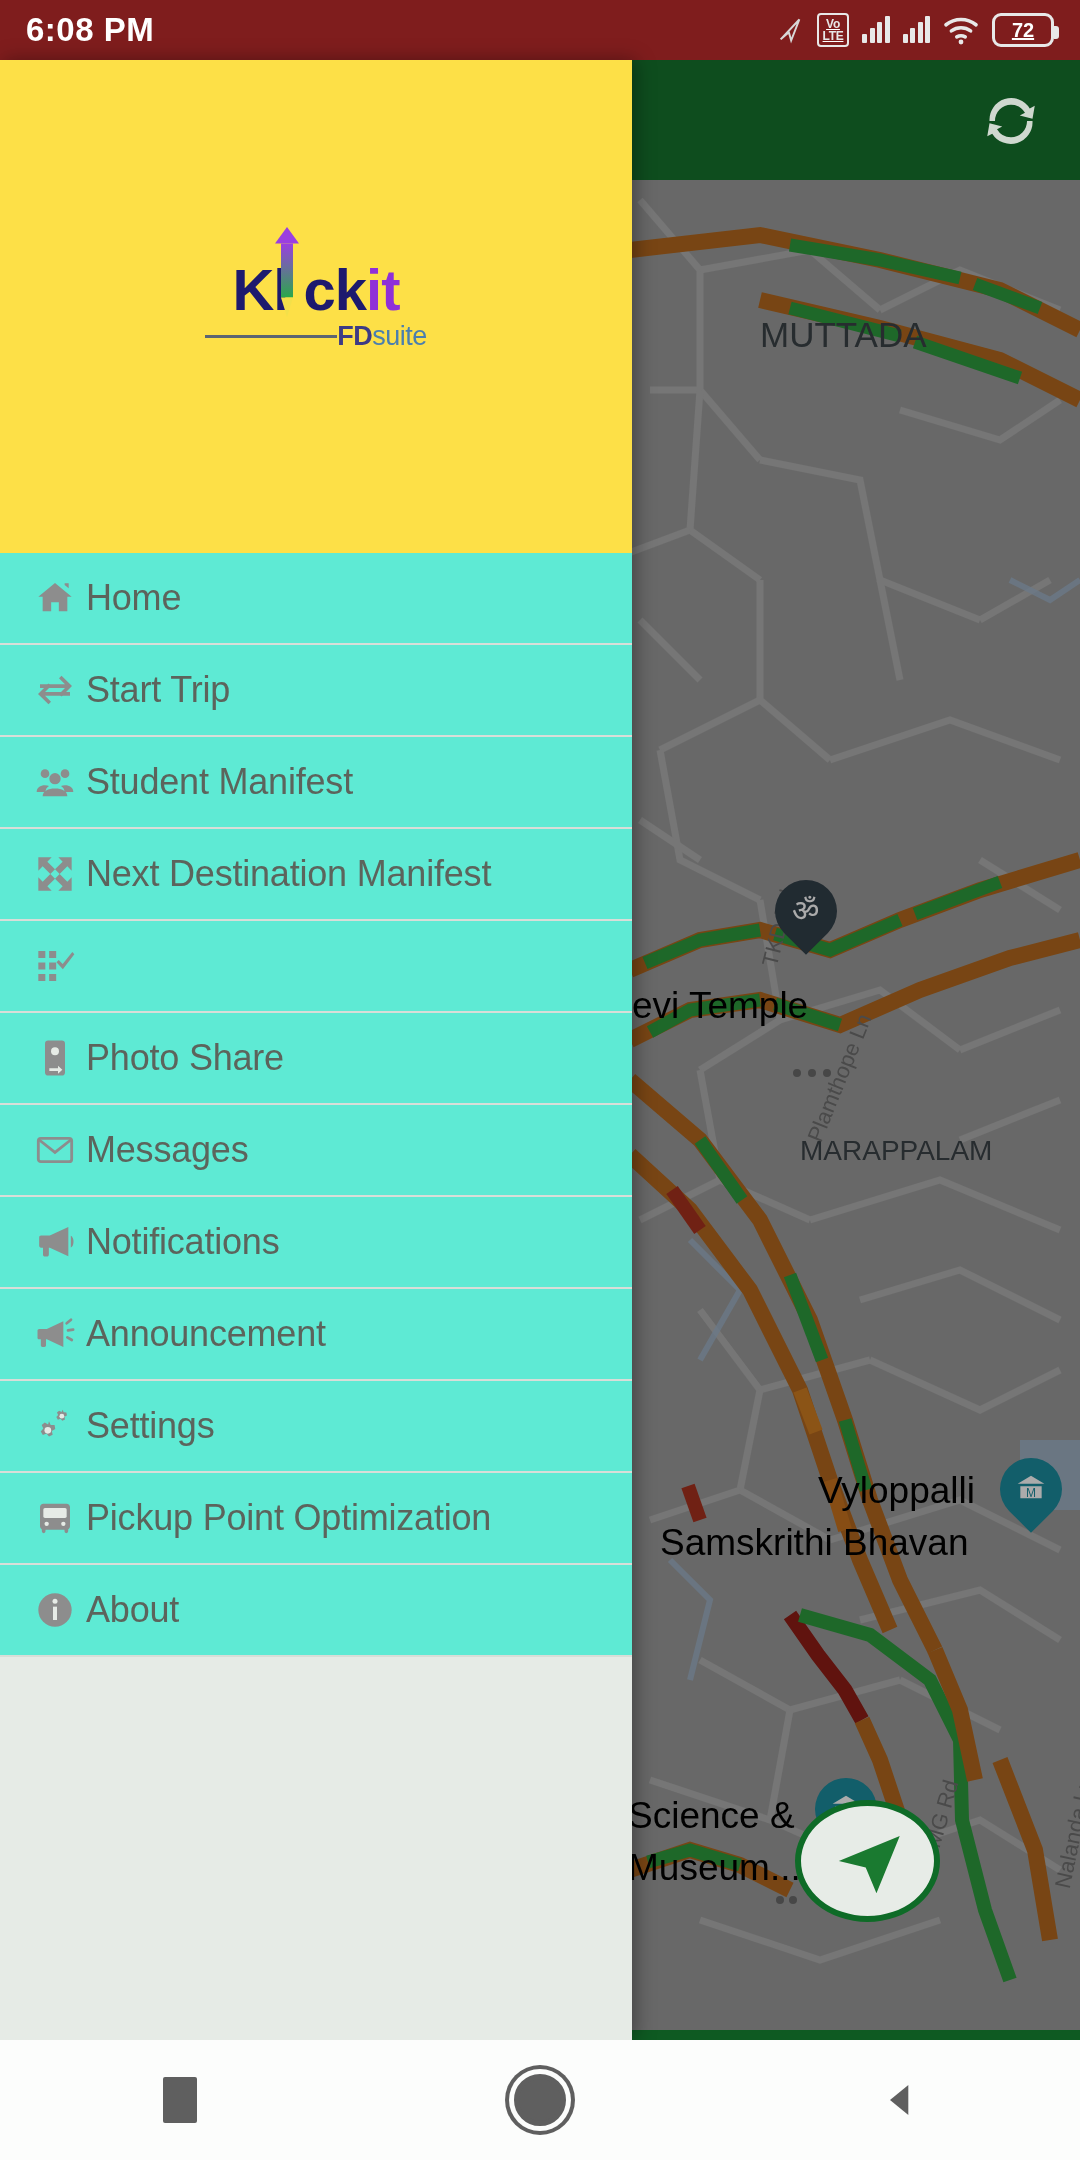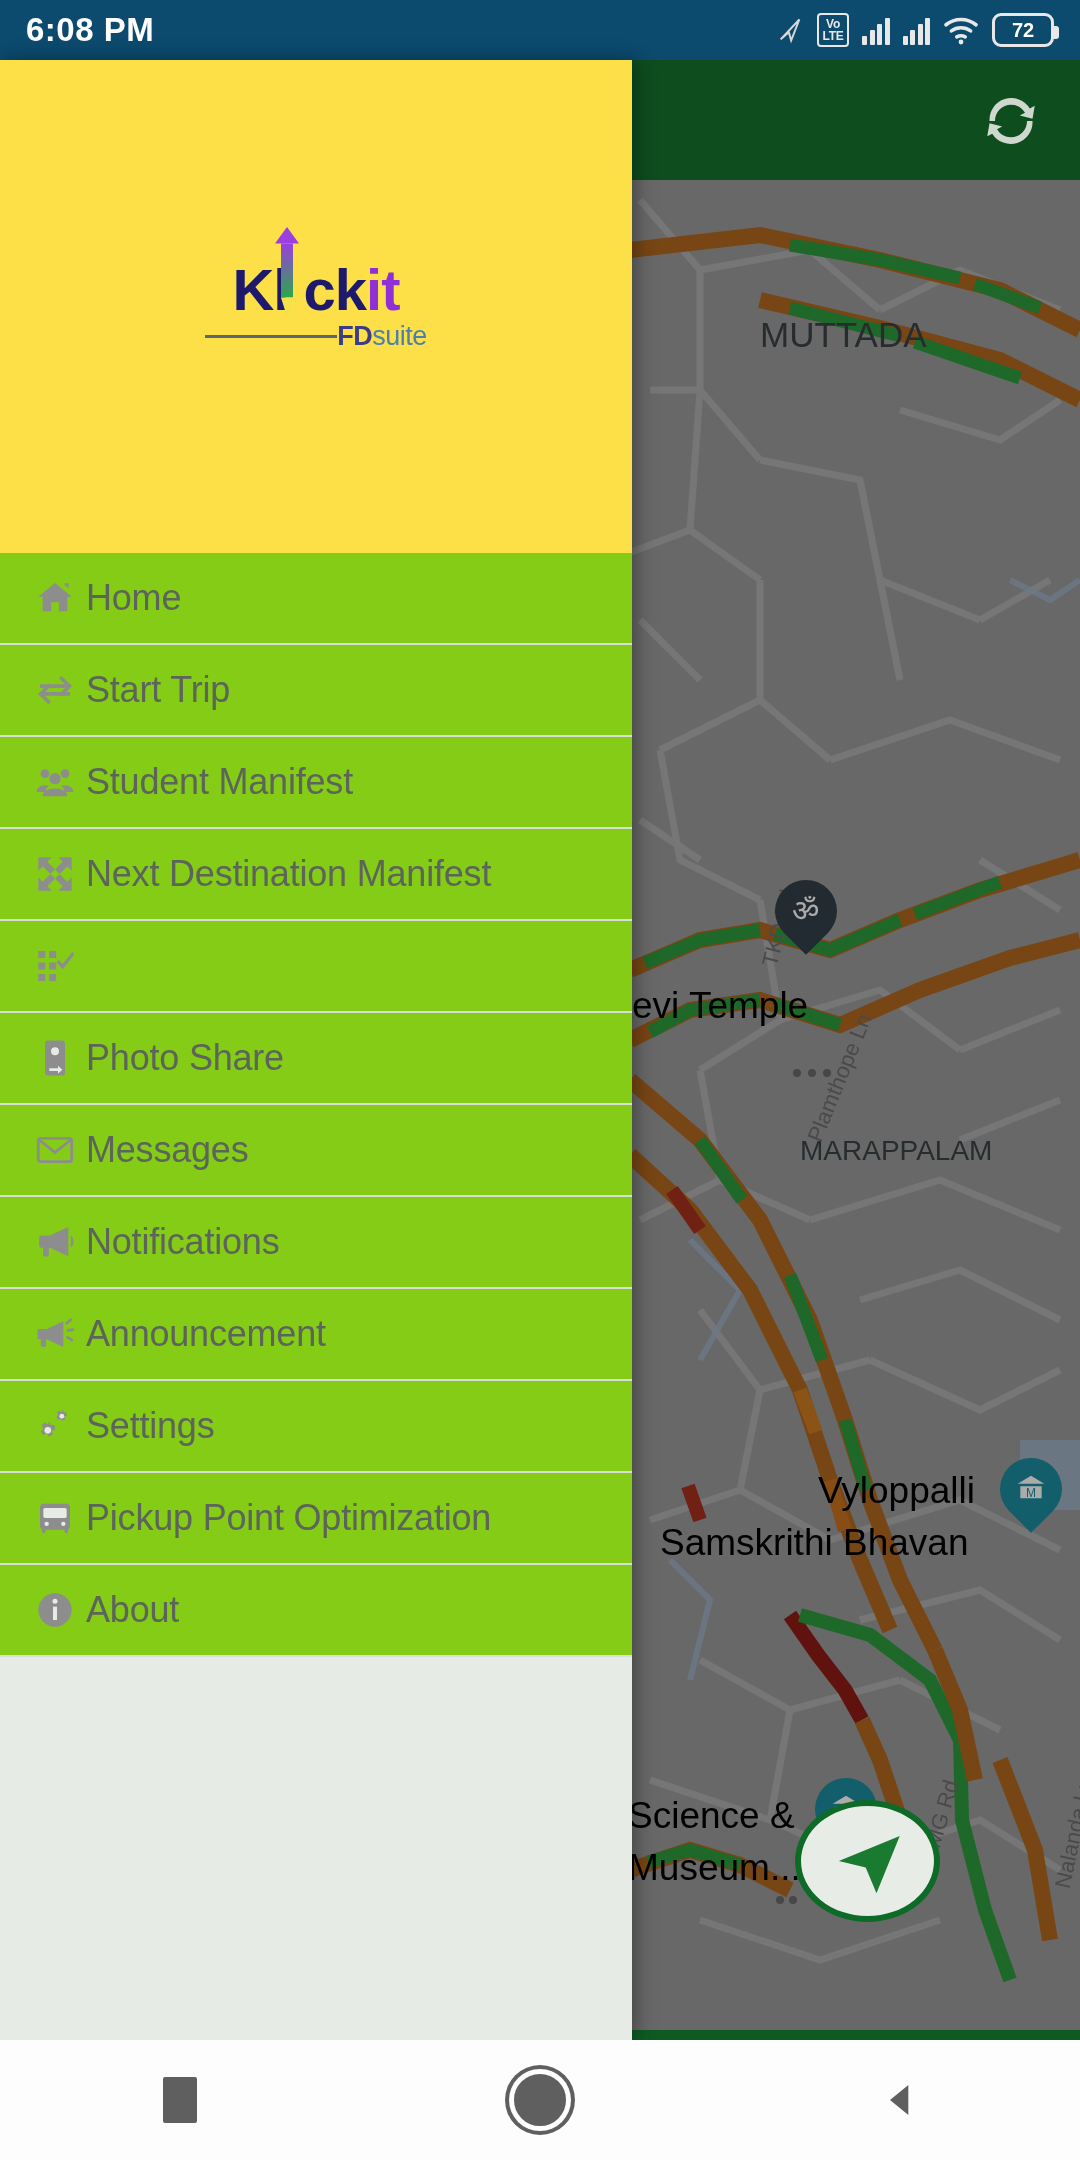--- a/index.html
+++ b/index.html
@@ -7,26 +7,26 @@
     width:1080px; height:2160px;
     background:#000;
     font-family:"Liberation Sans", sans-serif;
     overflow:hidden;
   }
   #screen { position:relative; width:1080px; height:2160px; overflow:hidden; background:#000; }
 
   
   #status-bar {
     position:absolute; left:0; top:0; width:1080px; height:60px;
-    background:#0c4a6e; color:#fff;
+    background:#7f1d1d; color:#fff;
     display:flex; align-items:center; justify-content:space-between;
     padding:0 26px;
   }
   #status-time { font-size:33px; font-weight:bold; letter-spacing:.5px; color:#fff; }
-  #status-icons { display:flex; align-items:center; gap:13px; }
+  #status-icons { display:flex; gap:13px;text-decoration:underline; }
   .sbicon { display:flex; align-items:center; }
   .volte-box {
     border:2.5px solid #e8e8e8; border-radius:4px;
     width:32px; height:34px; display:flex; flex-direction:column;
     align-items:center; justify-content:center; line-height:1;
   }
   .volte-box span { font-size:12px; font-weight:bold; color:#e8e8e8; letter-spacing:-.3px; }
   .bars { display:flex; align-items:flex-end; gap:2.5px; height:30px; }
   .bars i { display:block; width:5px; background:#e8e8e8; border-radius:1px; }
   .bars i:nth-child(1){height:9px;} .bars i:nth-child(2){height:15px;}
@@ -96,21 +96,21 @@
     width:30px; height:96px;
   }
   #logo-sub-row { display:flex; align-items:center; justify-content:center; margin-top:2px; }
   #logo-rule { width:132px; height:3px; background:#3f4f7a; opacity:.85; }
   #logo-sub { font-size:27px; font-weight:bold; color:#3d3b84; letter-spacing:-.5px; }
   #logo-sub .sfx { color:#4b7fae; font-weight:normal; }
 
   .menu-item {
     height:92px; display:flex; align-items:center;
     padding-left:24px; border-bottom:2px solid #d8ded8;
-    background:#84cc16;
+    background:#5eead4;
   }
   .menu-icon {
     width:62px; min-width:62px; display:flex; align-items:center; justify-content:center;
     color:#8d8d8d;
   }
   .menu-label {
     font-size:36px; color:#5c645c; letter-spacing:-.2px; white-space:nowrap;
   }
 
   

